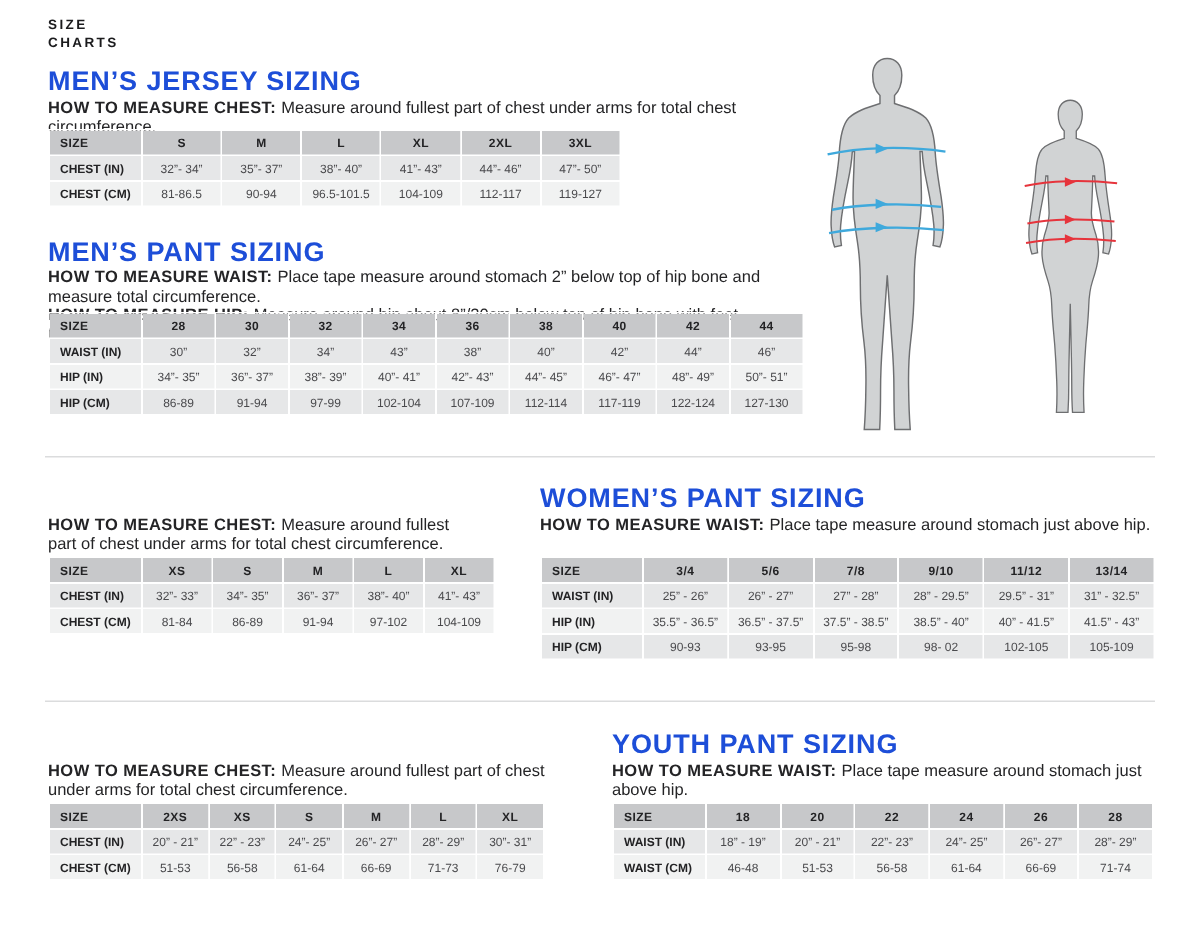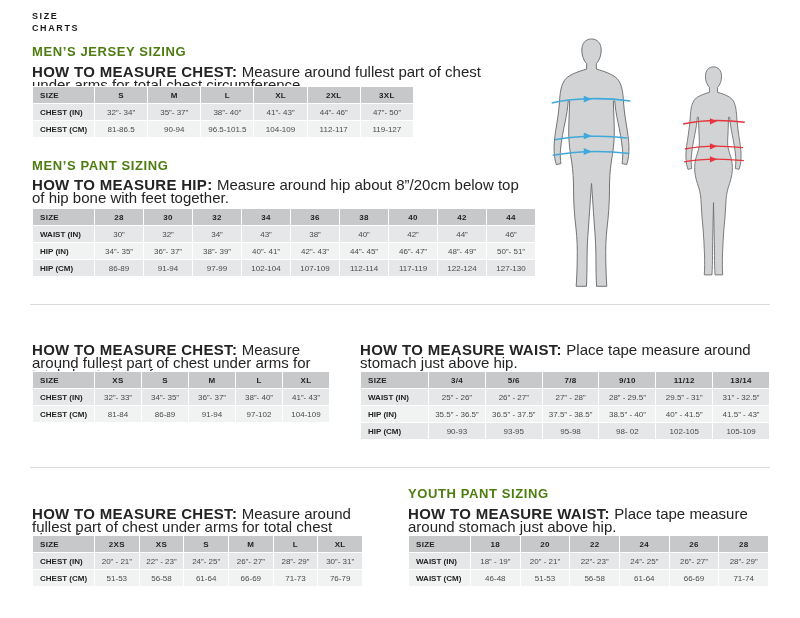--- a/index.html
+++ b/index.html
@@ -3,23 +3,23 @@
 <meta charset="utf-8">
 <style>
   * { margin:0; padding:0; box-sizing:border-box; }
   html,body { background:#ffffff; }
   .page {
     position:relative; width:800px; height:618px; background:#ffffff;
     font-family:"Liberation Sans", sans-serif; color:#1d1d1f; overflow:hidden;
   }
   .brand { position:absolute; left:32px; top:10px; font-size:9px; font-weight:bold;
            letter-spacing:1.6px; line-height:1.35; color:#1b1b1d; }
-  .section-title { position:absolute; font-size:13px; font-weight:bold;
-                   letter-spacing:0.6px; color:#4d7c0f; }
-  .instr { position:absolute; font-size:15px; line-height:12.5px; color:#242426; }
+  .section-title { position:absolute; font-size:18px; font-weight:bold;
+                   letter-spacing:0.6px; color:#1d4ed8; }
+  .instr { position:absolute; font-size:11px; line-height:12.5px; color:#242426; }
   .instr b { letter-spacing:0.3px; }
   .tblwrap { position:absolute; }
   .tbl { border-collapse:collapse; table-layout:fixed; width:100%; }
   .tbl th, .tbl td { border:1px solid #ffffff; height:17px; font-size:8px;
                      padding:0 2px; text-align:center; overflow:hidden; white-space:nowrap; }
   .tbl thead th { background:#c7c8ca; font-weight:bold; color:#232325; letter-spacing:0.3px; }
   .tbl tbody tr:nth-child(odd) th, .tbl tbody tr:nth-child(odd) td { background:#e6e7e8; }
   .tbl tbody tr:nth-child(even) th, .tbl tbody tr:nth-child(even) td { background:#f1f2f2; }
   .tbl th.lbl { width:62px; text-align:left; padding-left:7px; font-weight:bold; color:#232325; }
   .t-wp th.lbl { width:68px; }
@@ -73,20 +73,21 @@
             <td>104-109</td>
             <td>112-117</td>
             <td>119-127</td>
           </tr>
         </tbody>
       </table>
   </div>
 
   <div class="section-title" style="left:32px; top:158px;text-align:right;">MEN’S PANT SIZING</div>
   <div class="instr" style="left:32px; top:179px; width:500px;">
+      <div class="instr-line"><b>HOW TO MEASURE WAIST: </b><span>Place tape measure around stomach 2” below top of hip bone and measure total circumference.</span></div>
       <div class="instr-line"><b>HOW TO MEASURE HIP: </b><span>Measure around hip about 8”/20cm below top of hip bone with feet together.</span></div>
     </div>
   <div class="tblwrap" style="left:32px; top:208px; width:504px;">
     <table class="tbl">
         <thead>
           <tr>
             <th class="lbl">SIZE</th>
             <th>28</th>
             <th>30</th>
             <th>32</th>
@@ -228,20 +229,21 @@
             <td>81-84</td>
             <td>86-89</td>
             <td>91-94</td>
             <td>97-102</td>
             <td>104-109</td>
           </tr>
         </tbody>
       </table>
   </div>
 
+  <div class="section-title" style="left:360px; top:322px;">WOMEN’S PANT SIZING</div>
   <div class="instr" style="left:360px; top:344px; width:410px;">
       <div class="instr-line"><b>HOW TO MEASURE WAIST: </b><span>Place tape measure around stomach just above hip.</span></div>
     </div>
   <div class="tblwrap" style="left:360px; top:371px; width:410px;">
     <table class="tbl t-wp">
         <thead>
           <tr>
             <th class="lbl">SIZE</th>
             <th>3/4</th>
             <th>5/6</th>

